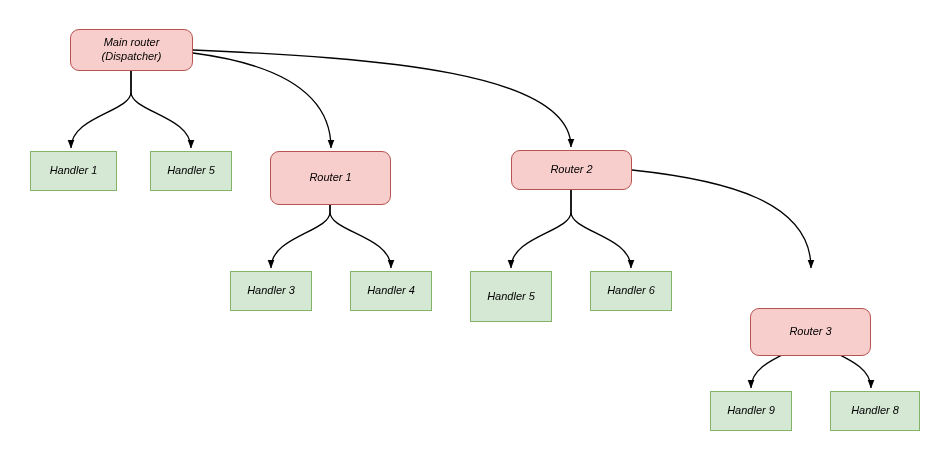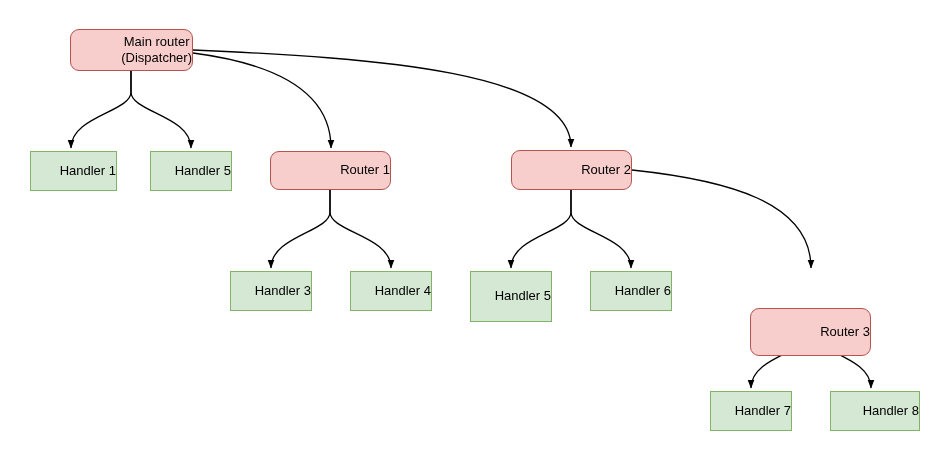--- a/index.html
+++ b/index.html
@@ -21,25 +21,26 @@
   .edge {
     fill:none;
     stroke:var(--edge, #000);
     stroke-width:1.3;
   }
   .node {
     position:absolute;
     box-sizing:border-box;
     display:flex;
     align-items:center;
-    justify-content:flex-end;
+    justify-content:center;
     text-align:center;
-    font-size:13px;
+    font-size:11px;
     color:var(--text, #000);
     line-height:1.25;
+    font-style:italic;
   }
   .node .label { white-space:pre-line; }
   .node.router {
     background:var(--router-fill, #f8cecc);
     border:1.3px solid var(--router-border, #b85450);
     border-radius:9px;
   }
   .node.handler {
     background:var(--handler-fill, #d5e8d4);
     border:1.3px solid var(--handler-border, #82b366);
@@ -75,21 +76,21 @@
   </div>
 
   <div class="node handler" style="left: 30px; top: 151px; width: 87px; height: 40px;">
     <span class="label">Handler 1</span>
   </div>
 
   <div class="node handler" style="left: 150px; top: 151px; width: 82px; height: 40px;">
     <span class="label">Handler 5</span>
   </div>
 
-  <div class="node router" style="left: 270px; top: 151px; width: 121px; height: 39px;">
+  <div class="node router" style="left: 270px; top: 151px; width: 121px; height: 54px;">
     <span class="label">Router 1</span>
   </div>
 
   <div class="node router" style="left: 511px; top: 150px; width: 121px; height: 40px;">
     <span class="label">Router 2</span>
   </div>
 
   <div class="node handler" style="left: 230px; top: 271px; width: 82px; height: 40px;">
     <span class="label">Handler 3</span>
   </div>
@@ -104,20 +105,20 @@
 
   <div class="node handler" style="left: 590px; top: 271px; width: 82px; height: 40px;">
     <span class="label">Handler 6</span>
   </div>
 
   <div class="node router" style="left: 750px; top: 271px; width: 121px; height: 48px; margin-top: 37px;">
     <span class="label">Router 3</span>
   </div>
 
   <div class="node handler" style="left: 710px; top: 391px; width: 82px; height: 40px;">
-    <span class="label">Handler 7</span>
+    <span class="label">Handler 9</span>
   </div>
 
   <div class="node handler" style="left: 830px; top: 391px; width: 90px; height: 40px;">
     <span class="label">Handler 8</span>
   </div>
 
 </div>
 
 </body></html>

